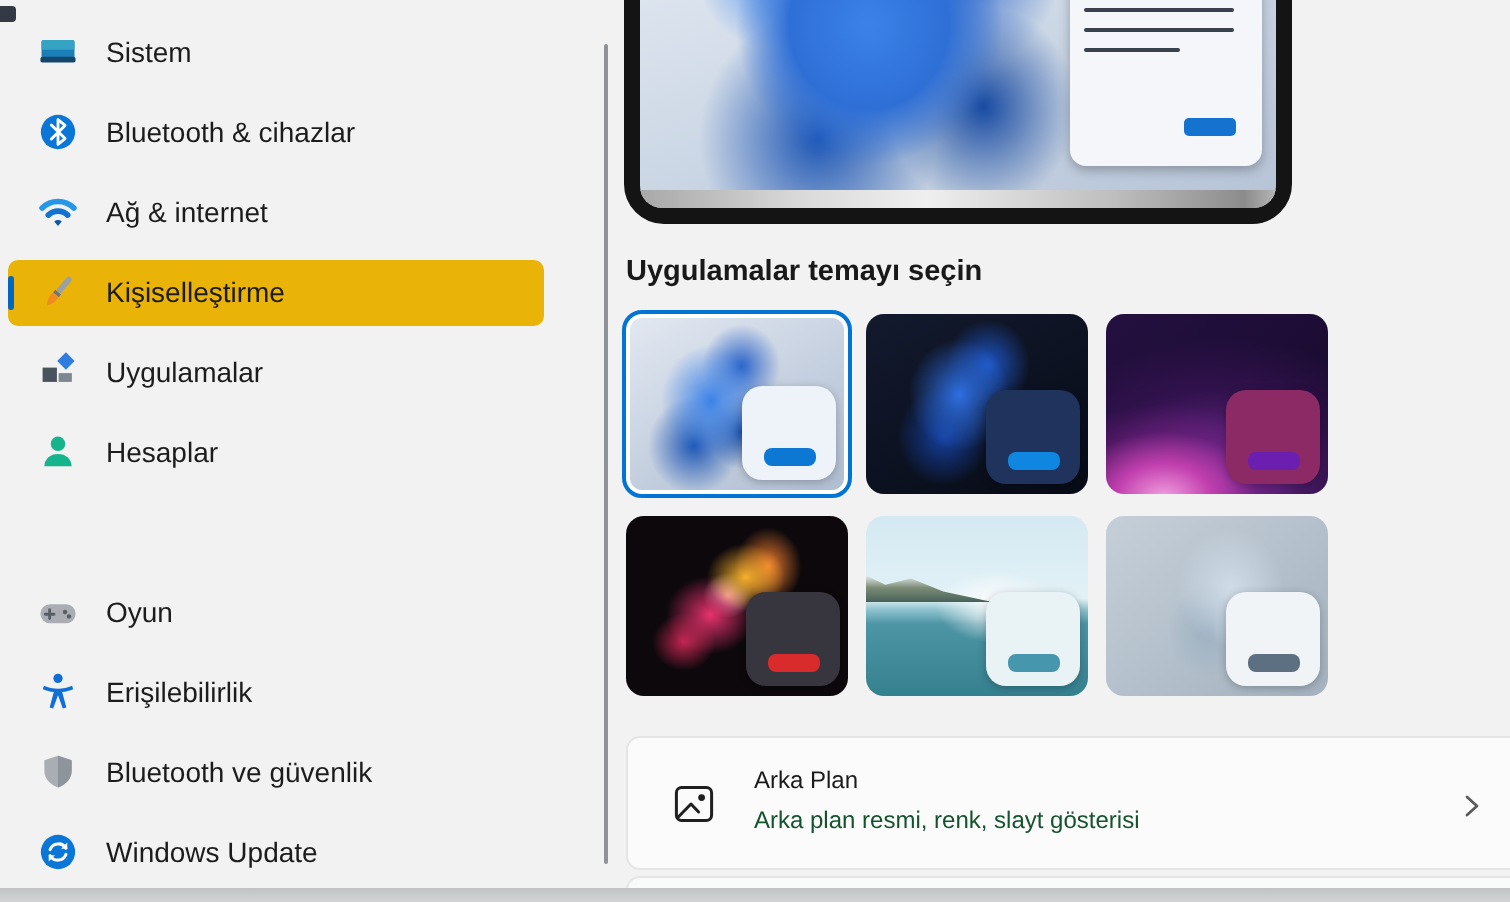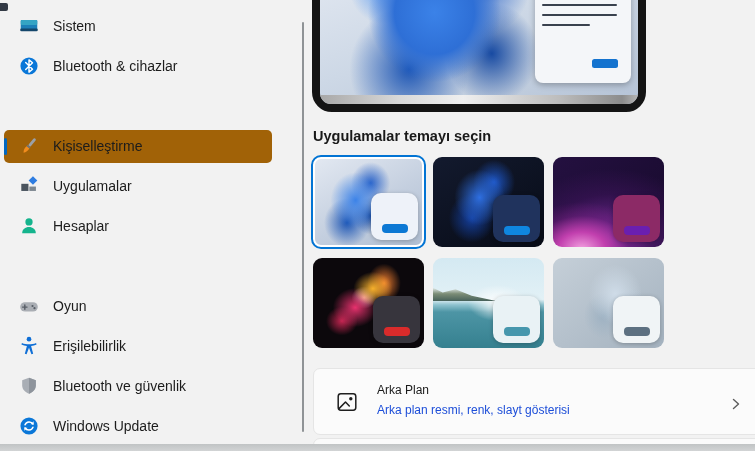--- a/index.html
+++ b/index.html
@@ -3,21 +3,21 @@
 <meta charset="utf-8">
 <style>
   html,body{margin:0;padding:0;background:#f2f2f2;}
   .stage{position:relative;width:755px;height:451px;overflow:hidden;background:#f2f2f2;
          font-family:"Liberation Sans",sans-serif;color:#1b1b1b;}
 
   
   .nav{position:absolute;left:0;top:0;width:300px;height:433px;}
   .nav-item{position:absolute;left:4px;width:268px;height:33px;border-radius:5px;
             display:flex;align-items:center;cursor:default;}
-  .nav-item.selected{background:#a16207;}
+  .nav-item.selected{background:#eab308;}
   .nav-accent{display:none;position:absolute;left:0;top:8px;width:3px;height:17px;
               border-radius:2px;background:#0067c0;}
   .nav-item.selected .nav-accent{display:block;}
   .nav-icon{position:absolute;left:14px;top:5px;width:22px;height:22px;}
   .nav-icon svg{width:22px;height:22px;display:block;}
   .nav-label{position:absolute;left:49px;top:7px;font-size:14px;line-height:19px;color:#1c1c1c;}
   .side-scroll{position:absolute;left:302px;top:22px;width:2px;height:410px;
                background:#8f9396;border-radius:1px;}
   .corner-frag{position:absolute;left:0;top:3px;width:8px;height:8px;background:#333a45;
                border-radius:0 2px 2px 0;}
@@ -86,21 +86,21 @@
       radial-gradient(32px 36px at 68% 60%, #b6c7d6 0%, rgba(182,199,214,0) 70%),
       radial-gradient(28px 32px at 46% 64%, #9db1c2 0%, rgba(157,177,194,0) 72%),
       linear-gradient(140deg,#c5cfd8 0%,#a4b2bf 100%);}
 
   
   .bg-card{position:absolute;left:313px;top:368px;width:450px;height:67px;box-sizing:border-box;
            background:#fbfbfb;border:1px solid #e5e5e5;border-radius:7px 0 0 7px;cursor:default;}
   .bg-icon{position:absolute;left:21px;top:21px;width:24px;height:24px;}
   .bg-icon svg{width:24px;height:24px;display:block;}
   .bg-title{position:absolute;left:63px;top:14px;font-size:12px;color:#1a1a1a;}
-  .bg-sub{position:absolute;left:63px;top:34px;font-size:12px;color:#1d4ed8;}
+  .bg-sub{position:absolute;left:63px;top:34px;font-size:12px;color:#14532d;}
   .bg-chevron{position:absolute;right:20px;top:27px;width:12px;height:12px;}
 
   .partial-card{position:absolute;left:313px;top:438px;width:450px;height:12px;box-sizing:border-box;
                 background:#fafafa;border:1px solid #e5e5e5;border-radius:7px 7px 0 0;}
   .bottom-bar{position:absolute;left:0;top:444px;width:755px;height:7px;
               background:linear-gradient(180deg,#c0c3c4 0%,#d2d4d5 100%);}
 </style>
 </head>
 <body>
 
@@ -120,20 +120,30 @@
         <span class="nav-label">Sistem</span>
       </div>
       <div class="nav-item" style="top: 50px;">
         <span class="nav-icon">
           <svg viewBox="0 0 20 20">
             <circle cx="10" cy="10" r="7.8" fill="#0a77d8"></circle>
             <path d="M7 6.8 L13.2 13 L10 15.6 V4.4 L13.2 7 L7 13.2" stroke="#fff" stroke-width="1.3" fill="none" stroke-linejoin="round" stroke-linecap="round"></path>
           </svg>
         </span>
         <span class="nav-label">Bluetooth &amp; cihazlar</span>
+      </div>
+      <div class="nav-item" style="top: 90px;">
+        <span class="nav-icon">
+          <svg viewBox="0 0 20 20">
+            <path d="M2.8 8.2 A10.2 10.2 0 0 1 17.2 8.2" stroke="#2596e8" stroke-width="2.6" fill="none" stroke-linecap="round"></path>
+            <path d="M5.6 11.4 A6.3 6.3 0 0 1 14.4 11.4" stroke="#1272cf" stroke-width="2.6" fill="none" stroke-linecap="round"></path>
+            <path d="M8.3 14.3 A2.5 2.5 0 0 1 11.7 14.3 L10 16.4 Z" fill="#0d57a8"></path>
+          </svg>
+        </span>
+        <span class="nav-label">Ağ &amp; internet</span>
       </div>
       <div class="nav-item selected" style="top: 130px;">
         <span class="nav-accent"></span>
         <span class="nav-icon">
           <svg viewBox="0 0 20 20">
             <g transform="rotate(40 10 10)">
               <rect x="8.8" y="1.2" width="2.6" height="8.8" rx="1.2" fill="#9aa0a8"></rect>
               <rect x="8.4" y="10" width="3.4" height="1.6" fill="#6e747c"></rect>
               <path d="M8.5 11.6 h3.2 c.5 2.2 -.1 4.6 -1.6 6.2 c-1.5 -1.6 -2.1 -4 -1.6 -6.2 z" fill="#f08c1e"></path>
             </g>

